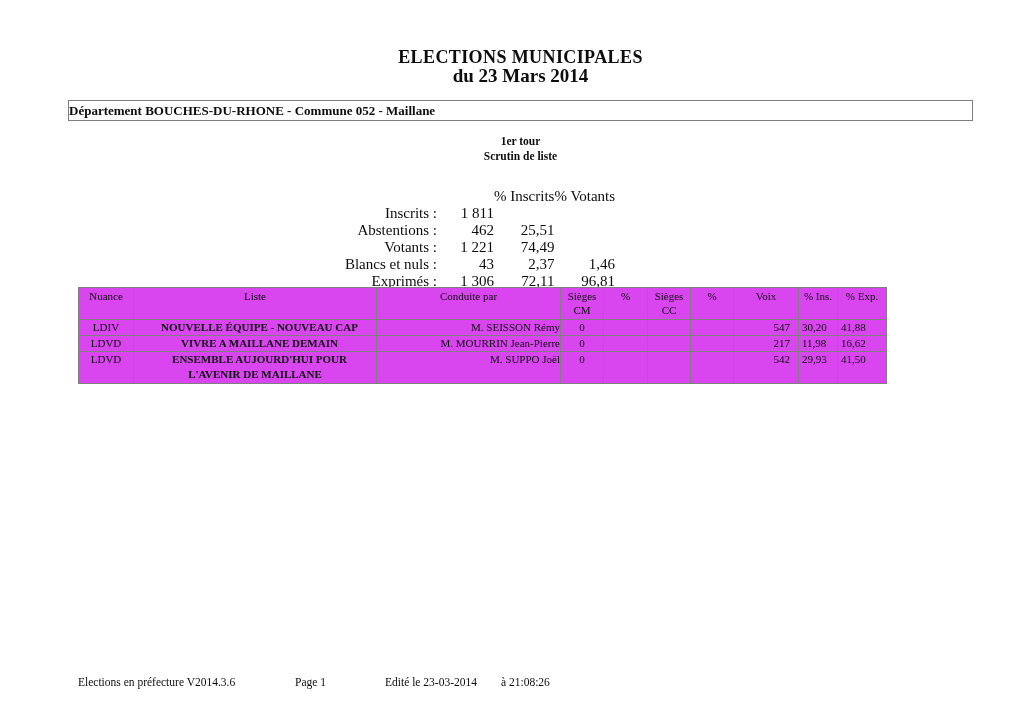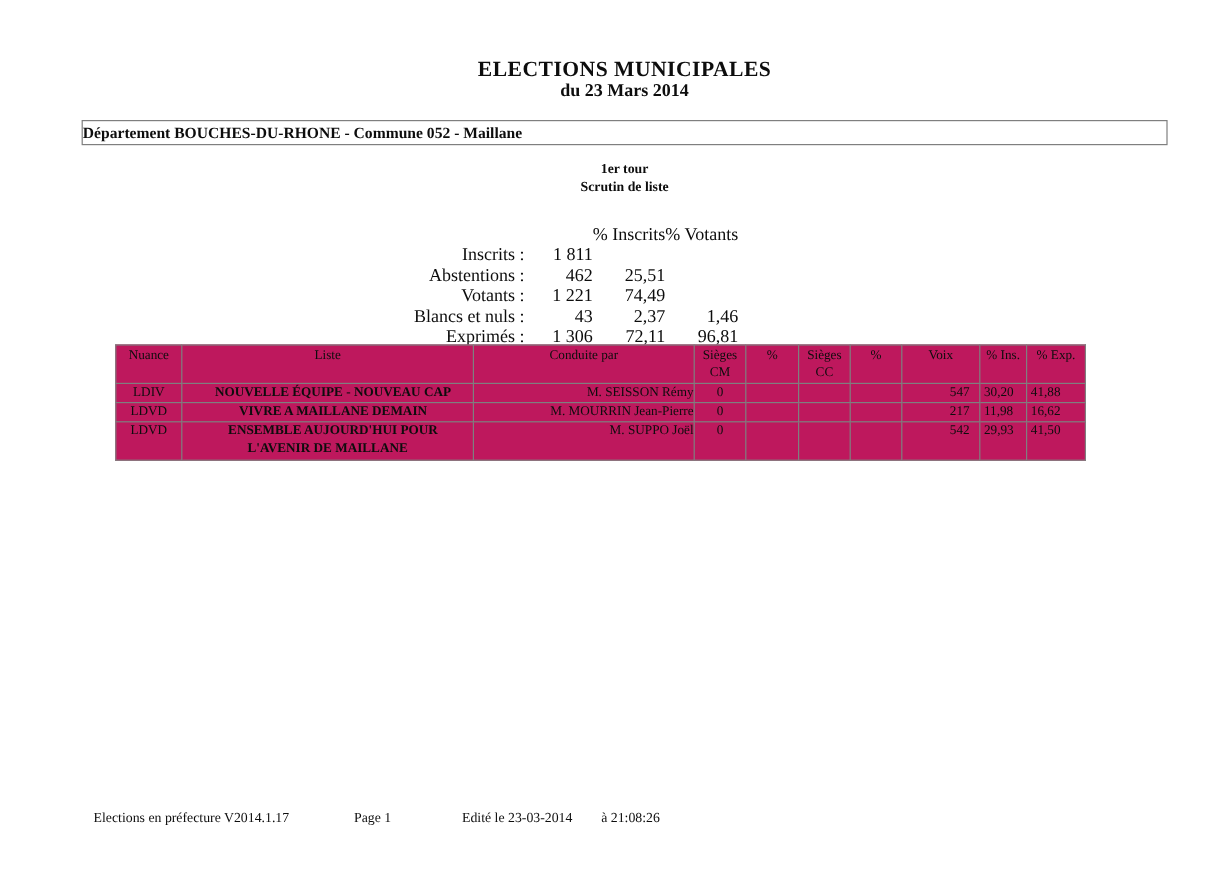--- a/index.html
+++ b/index.html
@@ -20,21 +20,21 @@
   
   .title-block {
     position: absolute;
     left: 68px;
     top: 47px;
     width: 905px;
     text-align: center;
     font-weight: bold;
   }
   .title-line1 { font-size: 18px; line-height: 20px; letter-spacing: 0.4px; }
-  .title-line2 { font-size: 15px;   line-height: 18px; }
+  .title-line2 { font-size: 19px;   line-height: 18px; }
 
   
   .dept-box {
     position: absolute;
     left: 68px;
     top: 100px;
     width: 903px;
     height: 19px;
     border: 1px solid #7f7f7f;
     text-align: left;
@@ -74,22 +74,21 @@
 
   
   .results {
     position: absolute;
     left: 78px;
     top: 287px;
     width: 808px;
     border-collapse: collapse;
     table-layout: fixed;
     font-size: 11px;
-    background: #be185d;
-    margin-left: 18px;
+    background: #d946ef;
   }
   .results th, .results td {
     border: 1px solid #7f7f7f;
     padding: 0;
     font-weight: normal;
     overflow: hidden;
   }
   .results thead th {
     height: 29px;
     vertical-align: top;
@@ -256,19 +255,19 @@
         <td class="c-sieges"></td>
         <td></td>
         <td class="c-voix">542</td>
         <td class="c-pct-ins">29,93</td>
         <td class="c-pct-exp">41,50</td>
       </tr>
     </tbody>
   </table>
 
   <div class="footer">
-    <span class="f-version">Elections en préfecture V2014.1.17</span>
+    <span class="f-version">Elections en préfecture V2014.3.6</span>
     <span class="f-page">Page 1</span>
     <span class="f-edited">Edité le  23-03-2014</span>
     <span class="f-time">à  21:08:26</span>
   </div>
 
 </div>
 
 </body></html>

